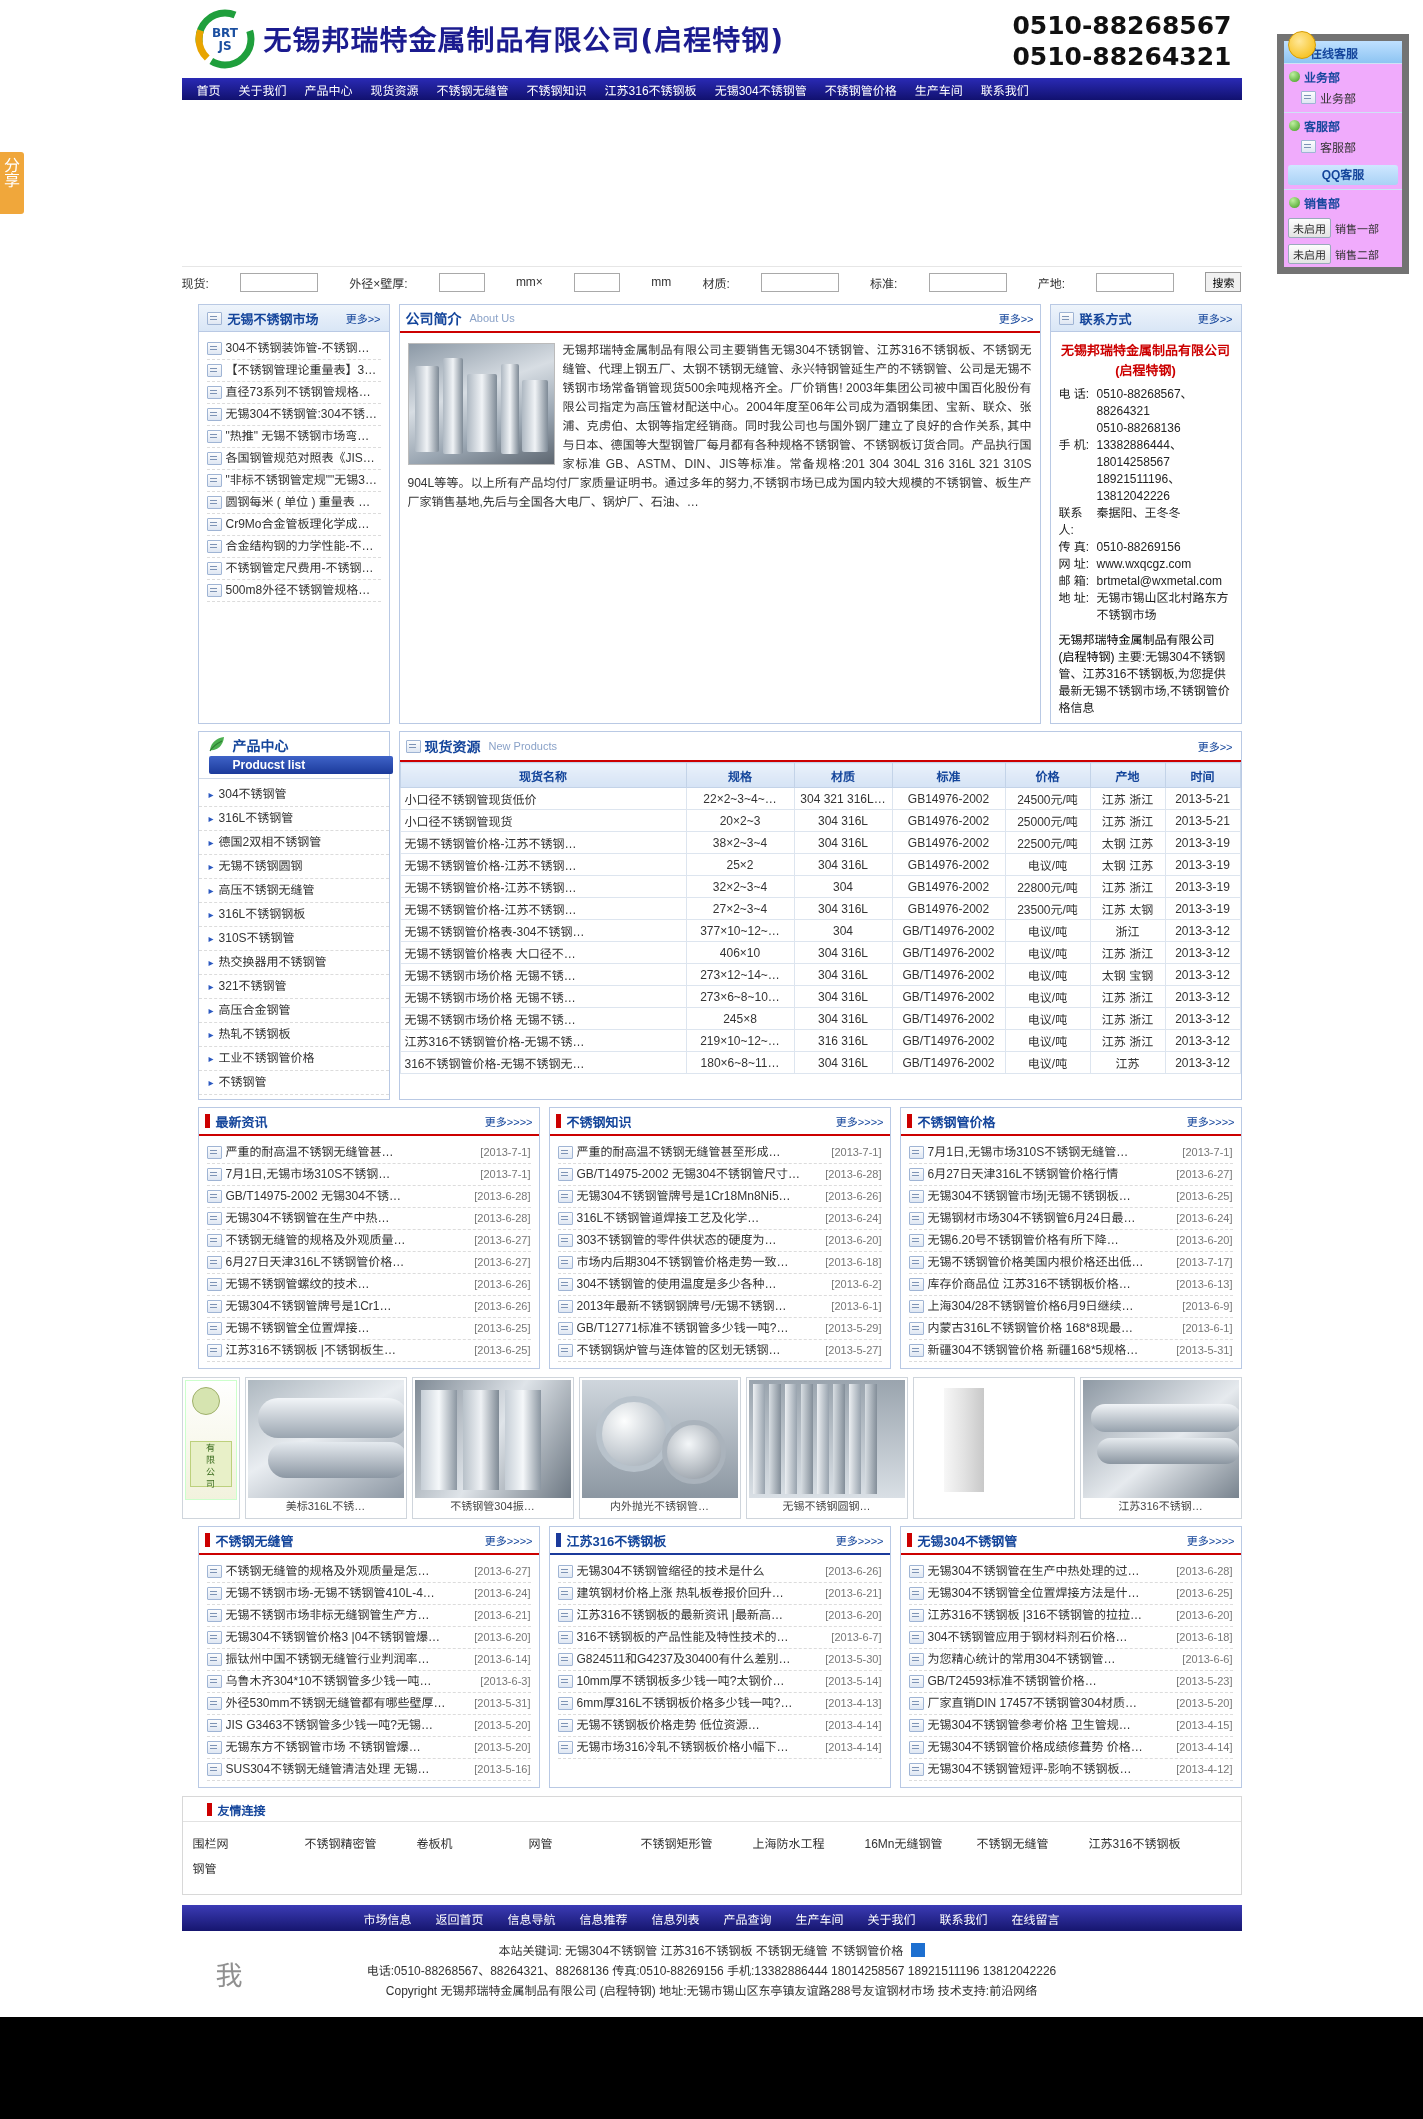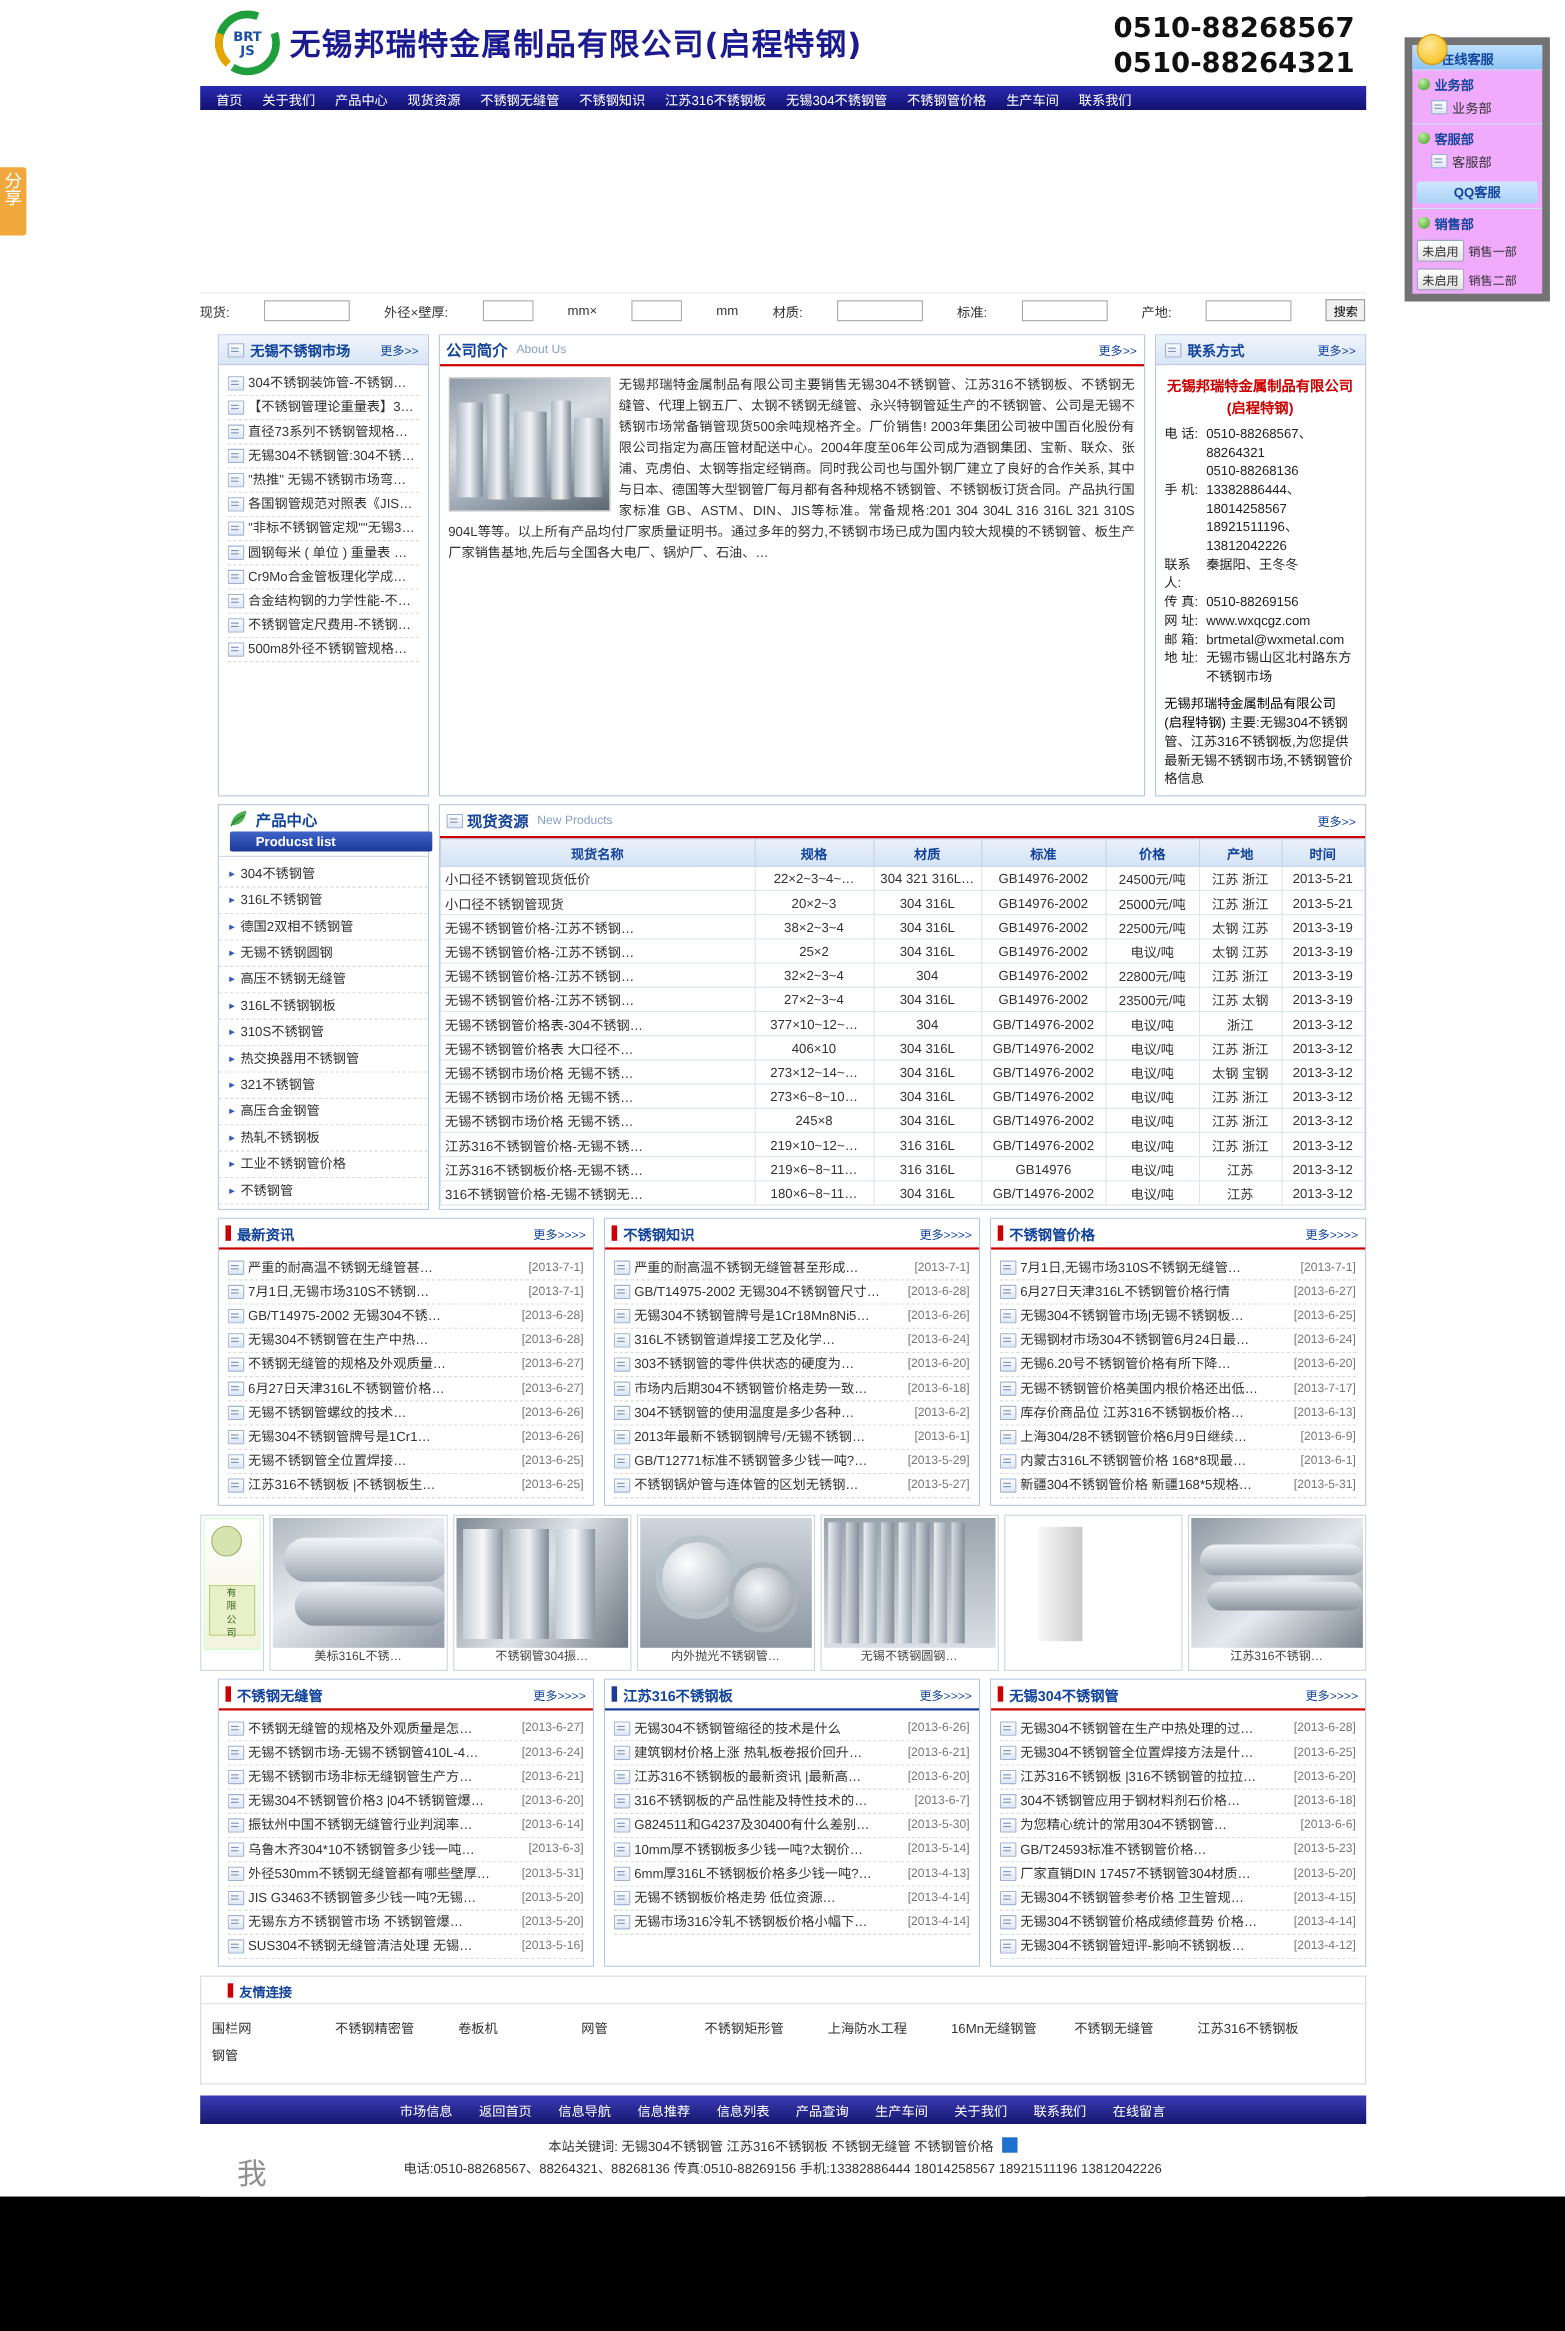--- a/index.html
+++ b/index.html
@@ -498,29 +498,20 @@
             <tr>
                 <td class="name">江苏316不锈钢管价格-无锡不锈…</td>
                 <td class="c">219×10~12~…</td>
                 <td class="c">316 316L</td>
                 <td class="c">GB/T14976-2002</td>
                 <td class="c">电议/吨</td>
                 <td class="c">江苏 浙江</td>
                 <td class="c">2013-3-12</td>
               </tr>
             <tr>
-                <td class="name">江苏316不锈钢板价格-无锡不锈…</td>
-                <td class="c">219×6~8~11…</td>
-                <td class="c">316 316L</td>
-                <td class="c">GB14976</td>
-                <td class="c">电议/吨</td>
-                <td class="c">江苏</td>
-                <td class="c">2013-3-12</td>
-              </tr>
-            <tr>
                 <td class="name">316不锈钢管价格-无锡不锈钢无…</td>
                 <td class="c">180×6~8~11…</td>
                 <td class="c">304 316L</td>
                 <td class="c">GB/T14976-2002</td>
                 <td class="c">电议/吨</td>
                 <td class="c">江苏</td>
                 <td class="c">2013-3-12</td>
               </tr>
           </tbody>
         </table>
@@ -994,20 +985,21 @@
       </svg>
       <div class="kw">
         <span>本站关键词:</span>
         <a href="#">无锡304不锈钢管</a>
         <a href="#">江苏316不锈钢板</a>
         <a href="#">不锈钢无缝管</a>
         <a href="#">不锈钢管价格</a>
         <span style="display:inline-block;width:14px;height:14px;background:#1d6fd0;vertical-align:-2px;margin-left:4px;"></span>
       </div>
       <div>电话:0510-88268567、88264321、88268136   传真:0510-88269156  手机:13382886444 18014258567 18921511196 13812042226</div>
+      <div>Copyright 无锡邦瑞特金属制品有限公司 (启程特钢)      地址:无锡市锡山区东亭镇友谊路288号友谊钢材市场  技术支持:前沿网络</div>
     </div>
 
   </div>
 
   <div class="service">
     <div class="sv-hd">
       <span class="face"></span>
       <span>在线客服</span>
     </div>
     <div class="sec">

